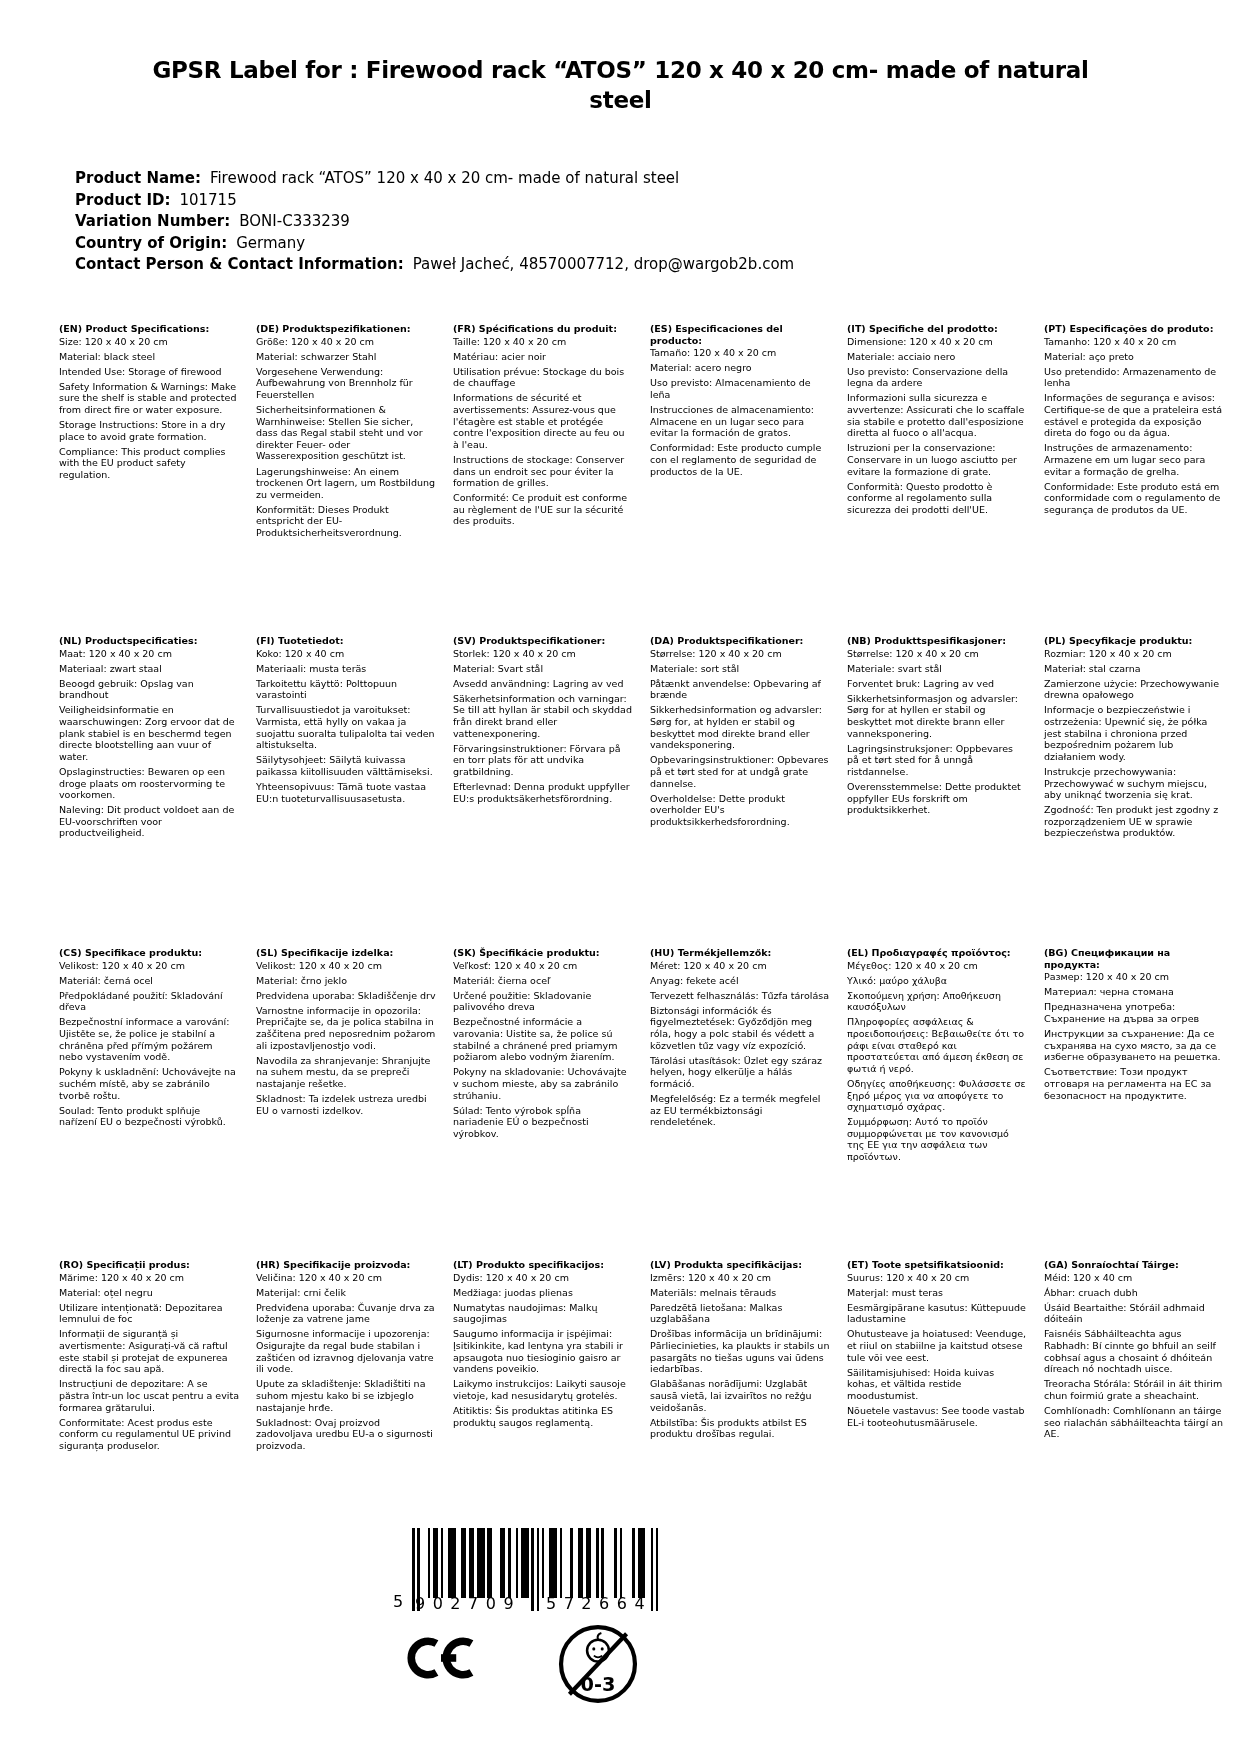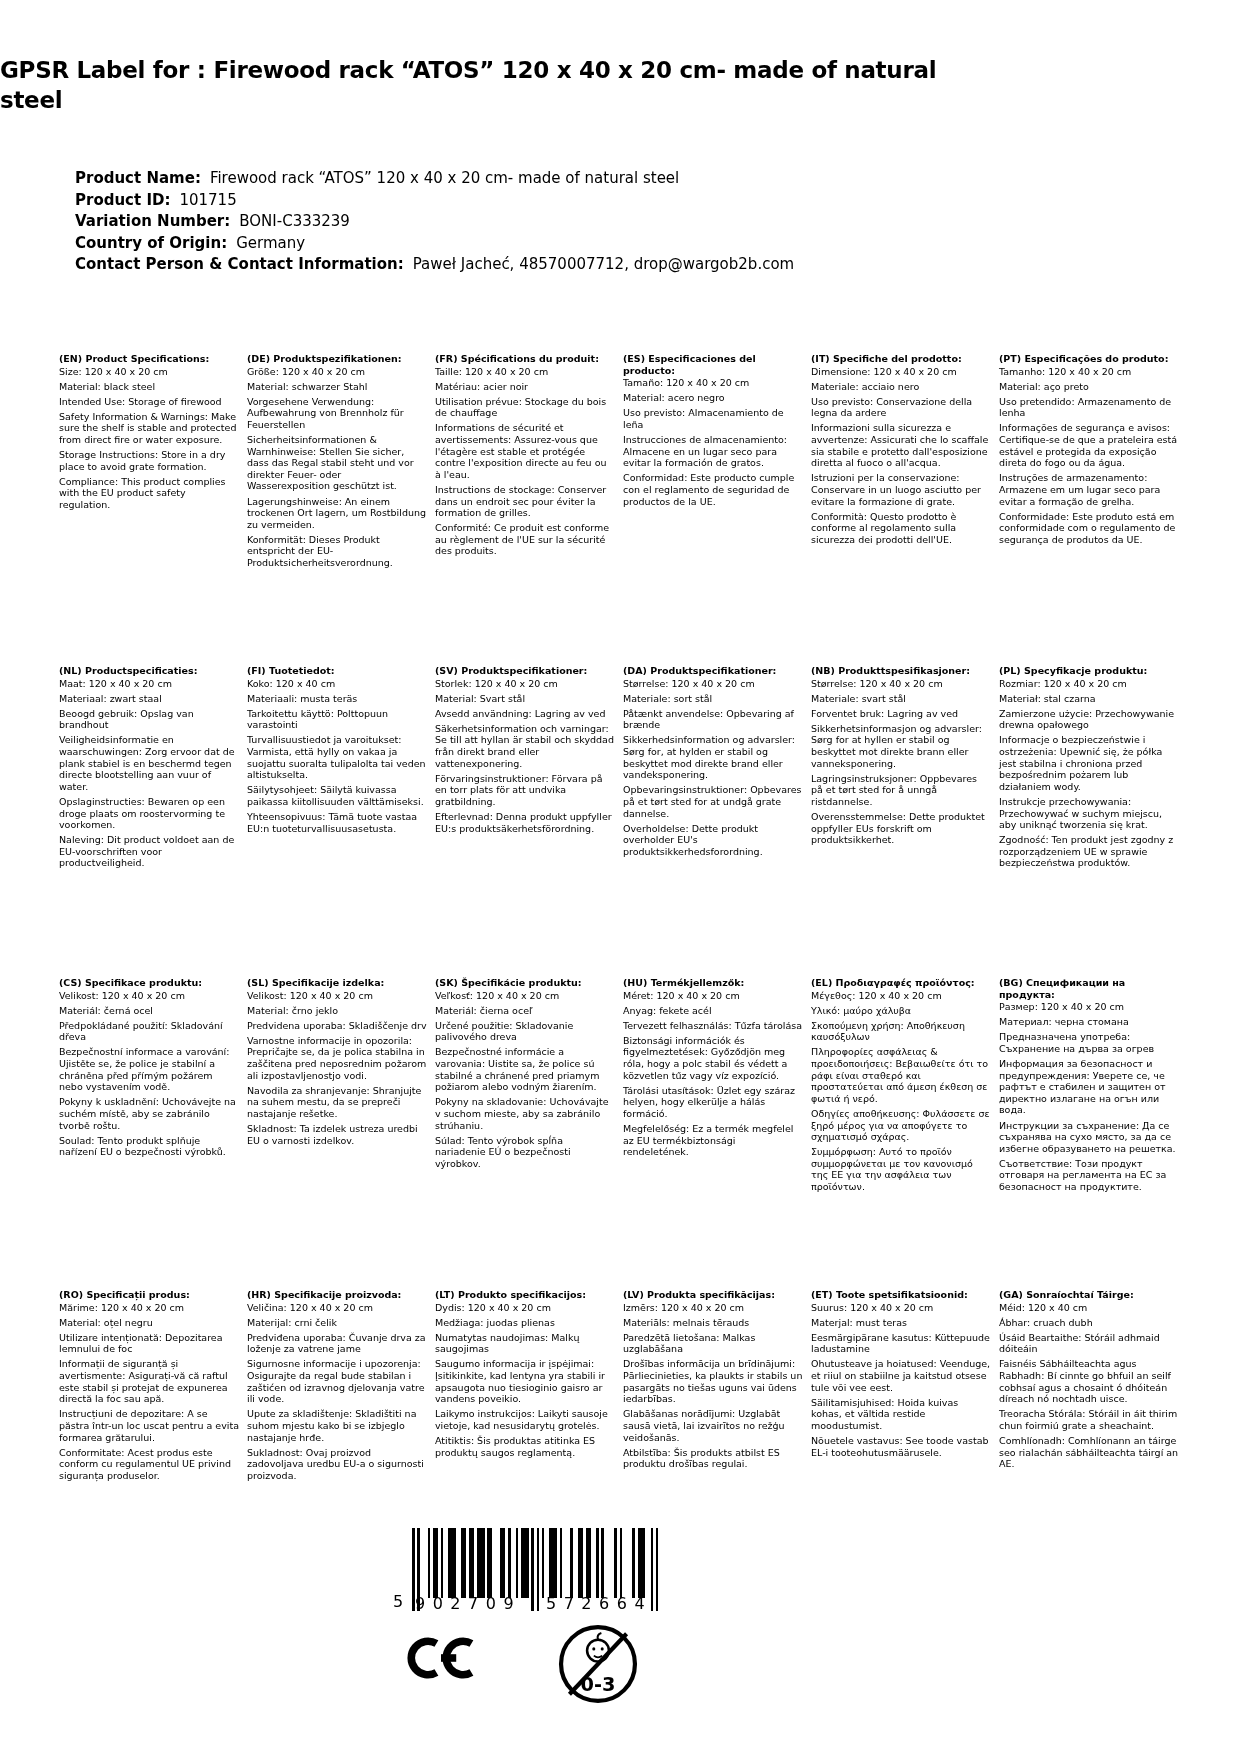--- a/index.html
+++ b/index.html
@@ -1,31 +1,31 @@
 <!DOCTYPE html>
 <html><head>
 <meta charset="utf-8">
 <style>
   html,body{margin:0;padding:0;}
   body{
     width:1241px;height:1754px;position:relative;background:#ffffff;color:#000;
     font-family:"DejaVu Sans","Liberation Sans",sans-serif;overflow:hidden;
   }
   #title{
-    position:absolute;top:55px;left:0;right:0;
+    position:absolute;top:55px;left:0;right:0;text-align:center;
     font-size:23px;font-weight:bold;line-height:30px;letter-spacing:-0.3px;
   }
   #title .title-inner{display:inline-block;max-width:1000px;}
   #product-info{position:absolute;left:59px;top:168px;font-size:15px;line-height:21.5px;}
   .info-line{white-space:nowrap;margin-left:16px;}
   .info-label{font-weight:bold;}
   .info-value{margin-left:9px;}
   #spec-grid{
-    position:absolute;left:59px;top:353px;
-    display:grid;grid-template-columns:repeat(6,188px);grid-auto-rows:312px;
+    position:absolute;left:59px;top:323px;
+    display:grid;grid-template-columns:repeat(6,188px);column-gap:9px;grid-auto-rows:312px;
   }
   .spec-block{font-size:9.5px;line-height:11.6px;padding-right:8px;overflow:visible;}
   .spec-heading{font-weight:bold;margin:0 0 1px 0;}
   .spec-par{margin:0 0 3.5px 0;}
   #barcode{position:absolute;left:412px;top:1528px;width:247px;height:96px;}
   #barcode-bars{display:flex;align-items:flex-start;height:86px;}
   .bar{width:2.6px;height:70px;background:transparent;flex:0 0 auto;}
   .bar.on{background:#000;}
   .bar.tall{height:83px;}
   .bc-first{position:absolute;left:-19px;top:64px;font-size:16px;}
@@ -201,21 +201,20 @@
       <div class="spec-par">Σκοπούμενη χρήση: Αποθήκευση καυσόξυλων</div>
       <div class="spec-par">Πληροφορίες ασφάλειας &amp; προειδοποιήσεις: Βεβαιωθείτε ότι το ράφι είναι σταθερό και προστατεύεται από άμεση έκθεση σε φωτιά ή νερό.</div>
       <div class="spec-par">Οδηγίες αποθήκευσης: Φυλάσσετε σε ξηρό μέρος για να αποφύγετε το σχηματισμό σχάρας.</div>
       <div class="spec-par">Συμμόρφωση: Αυτό το προϊόν συμμορφώνεται με τον κανονισμό της ΕΕ για την ασφάλεια των προϊόντων.</div>
     </div>
     <div class="spec-block">
       <div class="spec-heading">(BG) Спецификации на продукта:</div>
       <div class="spec-par">Размер: 120 x 40 x 20 cm</div>
       <div class="spec-par">Материал: черна стомана</div>
       <div class="spec-par">Предназначена употреба: Съхранение на дърва за огрев</div>
-      <div class="spec-par">Информация за безопасност и предупреждения: Уверете се, че рафтът е стабилен и защитен от директно излагане на огън или вода.</div>
       <div class="spec-par">Инструкции за съхранение: Да се съхранява на сухо място, за да се избегне образуването на решетка.</div>
       <div class="spec-par">Съответствие: Този продукт отговаря на регламента на ЕС за безопасност на продуктите.</div>
     </div>
     <div class="spec-block">
       <div class="spec-heading">(RO) Specificații produs:</div>
       <div class="spec-par">Mărime: 120 x 40 x 20 cm</div>
       <div class="spec-par">Material: oțel negru</div>
       <div class="spec-par">Utilizare intenționată: Depozitarea lemnului de foc</div>
       <div class="spec-par">Informații de siguranță și avertismente: Asigurați-vă că raftul este stabil și protejat de expunerea directă la foc sau apă.</div>
       <div class="spec-par">Instrucțiuni de depozitare: A se păstra într-un loc uscat pentru a evita formarea grătarului.</div>

